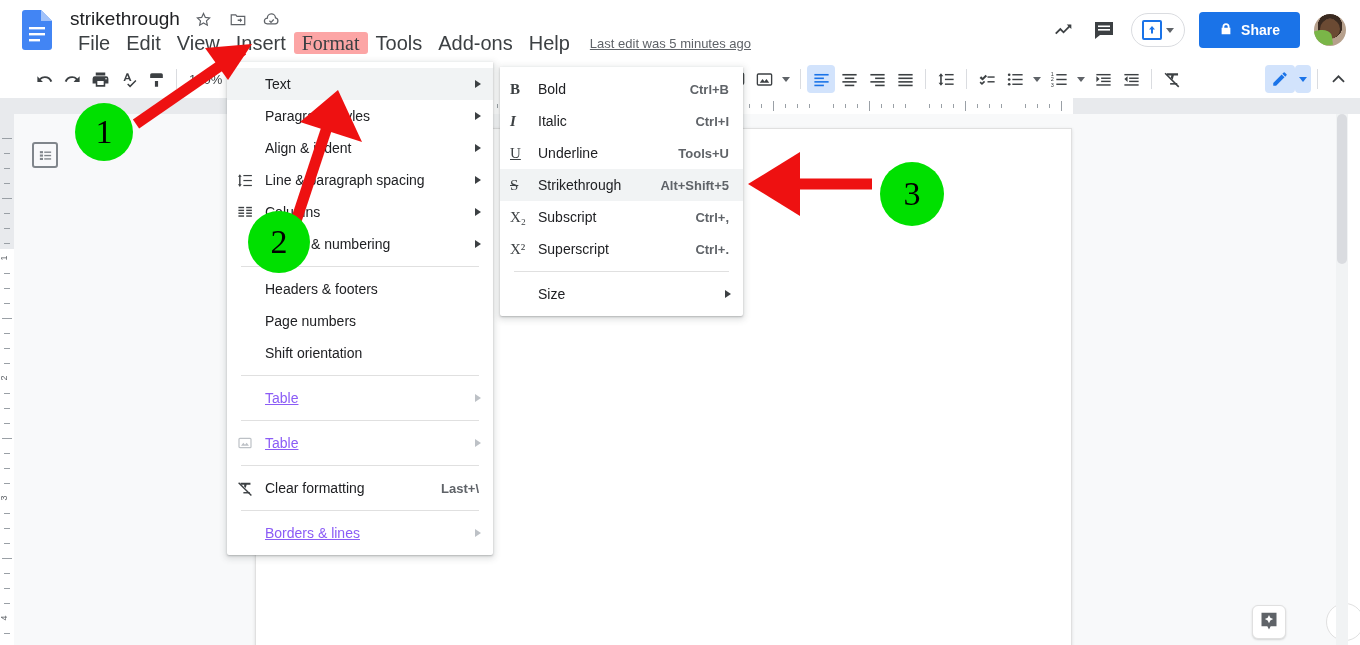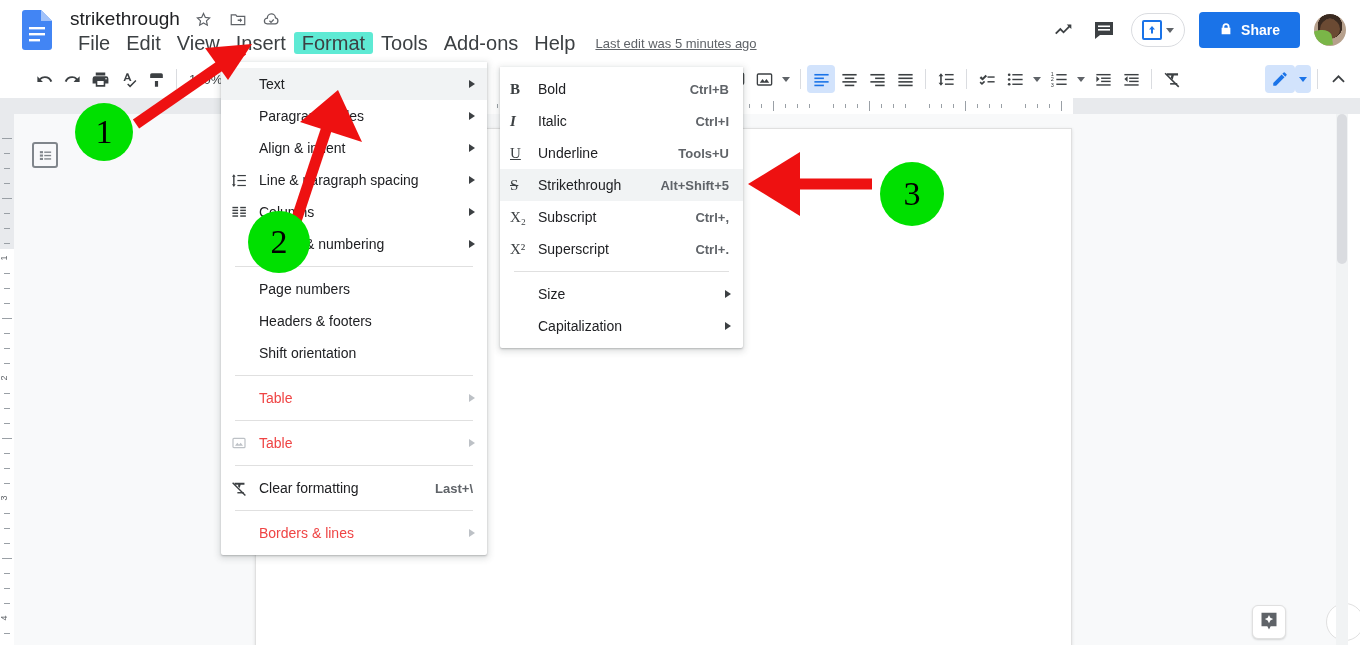--- a/index.html
+++ b/index.html
@@ -18,21 +18,21 @@
   .docs-logo { position:absolute; left:22px; top:10px; width:30px; height:40px; }
   .docs-logo svg { display:block; }
 
   .title-row { position:absolute; left:70px; top:4px; height:30px; display:flex; align-items:center; gap:14px; }
   .doc-title { font-size:19px; color:#202124; letter-spacing:0; white-space:nowrap; }
   .title-icon { width:20px; height:20px; display:flex; align-items:center; justify-content:center; color:#5f6368; cursor:pointer; }
   .title-icon svg { display:block; }
 
   .menubar { position:absolute; left:70px; top:32px; height:22px; display:flex; align-items:center; gap:0; }
   .menu-item { font-size:20px; color:#3c4043; padding:2px 8px; border-radius:3px; cursor:pointer; white-space:nowrap; line-height:18px; }
-  .menu-item.active { background:#5eead4; }
+  .menu-item.active { background:#fca5a5;font-family:Liberation Serif, serif; }
   .last-edit { font-size:13px; color:#5f6368; text-decoration:underline; margin-left:12px; white-space:nowrap; cursor:pointer; }
 
   .header-right { position:absolute; right:14px; top:8px; height:44px; display:flex; align-items:center; gap:14px; }
   .hr-icon { width:26px; height:26px; display:flex; align-items:center; justify-content:center; color:#5f6368; cursor:pointer; }
   .share-pill { display:flex; align-items:center; gap:4px; height:34px; padding:0 10px 0 10px; border:1px solid #dadce0; border-radius:18px; cursor:pointer; }
   .share-pill .upbox { width:20px; height:20px; border:2px solid #1a73e8; border-radius:2px; display:flex; align-items:center; justify-content:center; }
   .caret-d { width:0;height:0;border-left:4px solid transparent;border-right:4px solid transparent;border-top:5px solid #5f6368; }
   .share-btn { display:flex; align-items:center; gap:8px; height:36px; padding:0 20px; background:#1a73e8; color:#fff; border-radius:4px; font-size:14px; font-weight:bold; cursor:pointer; }
   .avatar { width:32px; height:32px; border-radius:50%; overflow:hidden; cursor:pointer;
             background:radial-gradient(circle at 50% 38%, #5b4235 0 30%, #3a2a20 31% 48%, #b6a08c 49% 100%); position:relative; }
@@ -70,26 +70,26 @@
   .outline-icon { position:absolute; left:18px; top:28px; width:26px; height:26px; border:2px solid #80868b; border-radius:3px; display:flex; align-items:center; justify-content:center; color:#80868b; cursor:pointer; }
   .scrollbar { position:absolute; right:0; top:0; width:12px; height:531px; background:#f1f3f4; }
   .scrollthumb { position:absolute; right:1px; top:0; width:10px; height:150px; background:#dadce0; border-radius:5px; cursor:pointer; }
 
   
   .explore-btn { position:absolute; right:62px; bottom:6px; width:34px; height:34px; background:#fff; border:1px solid #e0e0e0; border-radius:6px; display:flex; align-items:center; justify-content:center; color:#5f6368; cursor:pointer; box-shadow:0 1px 2px rgba(60,64,67,.2); }
   .collapse-btn { position:absolute; right:-16px; bottom:4px; width:38px; height:38px; background:#fff; border:1px solid #e0e0e0; border-radius:50%; display:flex; align-items:center; justify-content:center; color:#5f6368; cursor:pointer; }
 
   
   .menu-panel { position:absolute; background:#fff; box-shadow:0 2px 6px 2px rgba(60,64,67,.15), 0 1px 2px rgba(60,64,67,.3); border-radius:0 0 2px 2px; padding:6px 0; z-index:40; }
-  #format-menu { left:221px; top:62px; width:266px; }
+  #format-menu { left:227px; top:62px; width:266px; }
   #text-submenu { left:500px; top:67px; width:243px; }
 
   .mrow { display:flex; align-items:center; height:32px; padding:0 0 0 10px; cursor:pointer; font-size:14px; color:#202124; white-space:nowrap; position:relative; }
   .mrow.hl { background:#f1f3f4; }
-  .mrow.disabled { color:#ef4444; cursor:default; }
+  .mrow.disabled { color:#8b5cf6; cursor:default;text-decoration:underline; }
   .mrow .m-ico { width:28px; min-width:28px; display:flex; align-items:center; justify-content:flex-start; color:#3c4043; }
   .mrow.disabled .m-ico { color:#bdc1c6; }
   .mrow .m-lbl { flex:1; }
   .mrow .m-acc { color:#5f6368; font-size:13px; font-weight:bold; padding-right:14px; }
   .mrow.hl .m-acc { color:#5f6368; }
   .mrow .m-arrow { position:absolute; right:12px; width:0;height:0;
         border-top:4px solid transparent;border-bottom:4px solid transparent;border-left:6px solid #3c4043; }
   .mrow.disabled .m-arrow { border-left-color:#bdc1c6; }
   .mdiv { height:1px; background:#e0e0e0; margin:6px 14px; }
 
@@ -569,25 +569,25 @@
     <div class="mrow">
       <span class="m-ico"></span>
       <span class="m-lbl">Bullets &amp; numbering</span>
       <span class="m-arrow"></span>
     </div>
 
     <div class="mdiv"></div>
 
     <div class="mrow">
       <span class="m-ico"></span>
+      <span class="m-lbl">Headers &amp; footers</span>
+    </div>
+    <div class="mrow">
+      <span class="m-ico"></span>
       <span class="m-lbl">Page numbers</span>
-    </div>
-    <div class="mrow">
-      <span class="m-ico"></span>
-      <span class="m-lbl">Headers &amp; footers</span>
     </div>
     <div class="mrow">
       <span class="m-ico"></span>
       <span class="m-lbl">Shift orientation</span>
     </div>
 
     <div class="mdiv"></div>
 
     <div class="mrow disabled">
       <span class="m-ico"></span>
@@ -665,25 +665,20 @@
       <span class="m-acc">Ctrl+.</span>
     </div>
 
     <div class="mdiv"></div>
 
     <div class="mrow">
       <span class="m-ico"></span>
       <span class="m-lbl">Size</span>
       <span class="m-arrow"></span>
     </div>
-    <div class="mrow">
-      <span class="m-ico"></span>
-      <span class="m-lbl">Capitalization</span>
-      <span class="m-arrow"></span>
-    </div>
   </div>
 
   <div class="anno-layer">
     <svg width="1360" height="645">
 
       <g>
         <path d="M136 124 L243 50" stroke="#ee1111" stroke-width="11" fill="none" stroke-linecap="butt"></path>
         <path d="M252 44 L205 48 L228 80 Z" fill="#ee1111"></path>
       </g>
 

